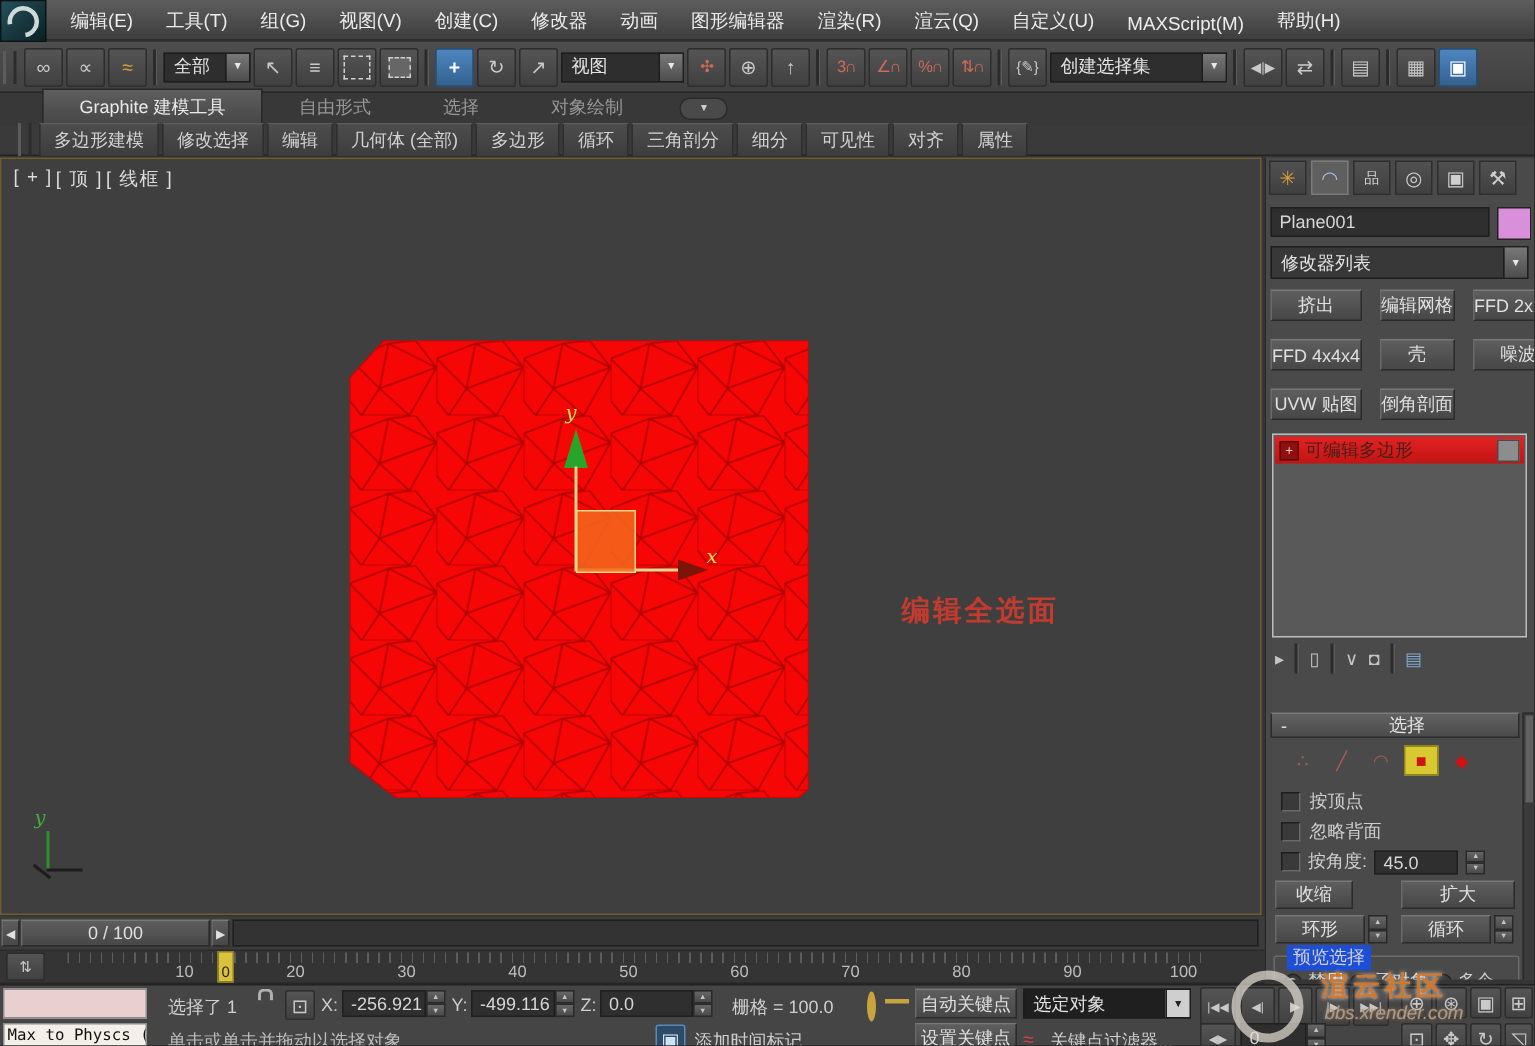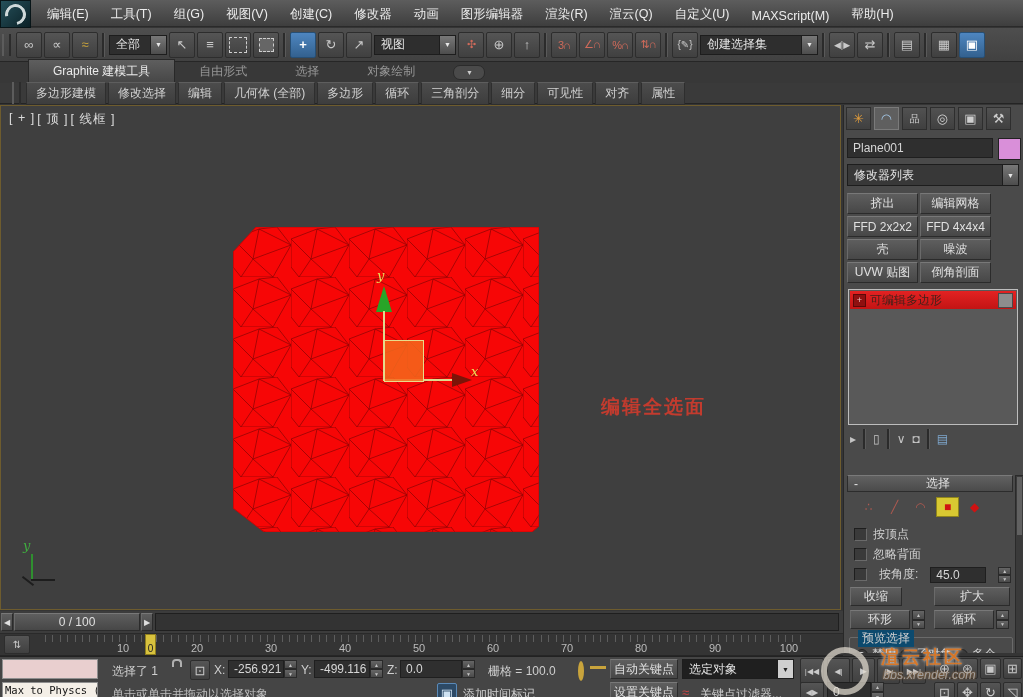--- a/index.html
+++ b/index.html
@@ -226,21 +226,21 @@
       <span class="ptab">▣</span>
       <span class="ptab">⚒</span>
     </div>
     <div class="fld abs" style="left:3px;top:33px;width:146px;height:20px">Plane001</div>
     <div class="abs" style="left:154px;top:33px;width:21px;height:20px;background:#d98fd9;border:1px solid #222"></div>
     <div class="dd abs" style="left:3px;top:59px;width:172px;height:22px;background:#383838">
       <span class="txt">修改器列表</span>
       <span class="arw">▼</span>
     </div>
 
-    <div class="abs" style="left:3px;top:88px;width:144px;display:grid;grid-template-columns:1fr 1fr;gap:2px">
+    <div class="abs" style="left:3px;top:88px;width:144px;display:grid;grid-template-columns:1fr 1fr 1fr;gap:12px">
       <div class="btn3" style="height:21px">挤出</div>
       <div class="btn3" style="height:21px">编辑网格</div>
       <div class="btn3" style="height:21px">FFD 2x2x2</div>
       <div class="btn3" style="height:21px">FFD 4x4x4</div>
       <div class="btn3" style="height:21px">壳</div>
       <div class="btn3" style="height:21px">噪波</div>
       <div class="btn3" style="height:21px">UVW 贴图</div>
       <div class="btn3" style="height:21px">倒角剖面</div>
     </div>
 
@@ -280,21 +280,21 @@
     </div>
 
     <div class="row abs" style="left:10px;top:421px;gap:6px">
       <span class="cb"></span>
       <span class="stxt">按顶点</span>
     </div>
     <div class="row abs" style="left:10px;top:441px;gap:6px">
       <span class="cb"></span>
       <span class="stxt">忽略背面</span>
     </div>
-    <div class="row abs" style="left:10px;top:461px;gap:12px">
+    <div class="row abs" style="left:10px;top:461px;gap:5px">
       <span class="cb"></span>
       <span class="stxt">按角度:</span>
       <span class="fld" style="width:56px;height:16px">45.0</span>
       <span class="spin" style="height:16px">
           <b>▲</b>
           <b>▼</b>
         </span>
     </div>
 
     <div class="btn3 abs" style="left:6px;top:482px;width:52px;height:19px">收缩</div>
@@ -304,21 +304,21 @@
         <b>▲</b>
         <b>▼</b>
       </span>
     <div class="btn3 abs" style="left:90px;top:505px;width:60px;height:19px">循环</div>
     <span class="spin abs" style="left:152px;top:505px;height:19px">
         <b>▲</b>
         <b>▼</b>
       </span>
 
     <div class="abs" style="left:5px;top:532px;width:162px;height:24px;border:1px solid #6a6a6a;border-radius:2px"></div>
-    <span class="abs stxt" style="left:14px;top:525px;background:#0c4a6e;padding:0 4px">预览选择</span>
+    <span class="abs stxt" style="left:14px;top:525px;background:#1d4ed8;padding:0 4px">预览选择</span>
     <div class="row abs" style="left:12px;top:541px;gap:4px">
       <span class="radio on"></span>
       <span class="stxt">禁用</span>
       <span class="radio"></span>
       <span class="stxt">子对象</span>
       <span class="radio"></span>
       <span class="stxt">多个</span>
     </div>
   </div>
 

